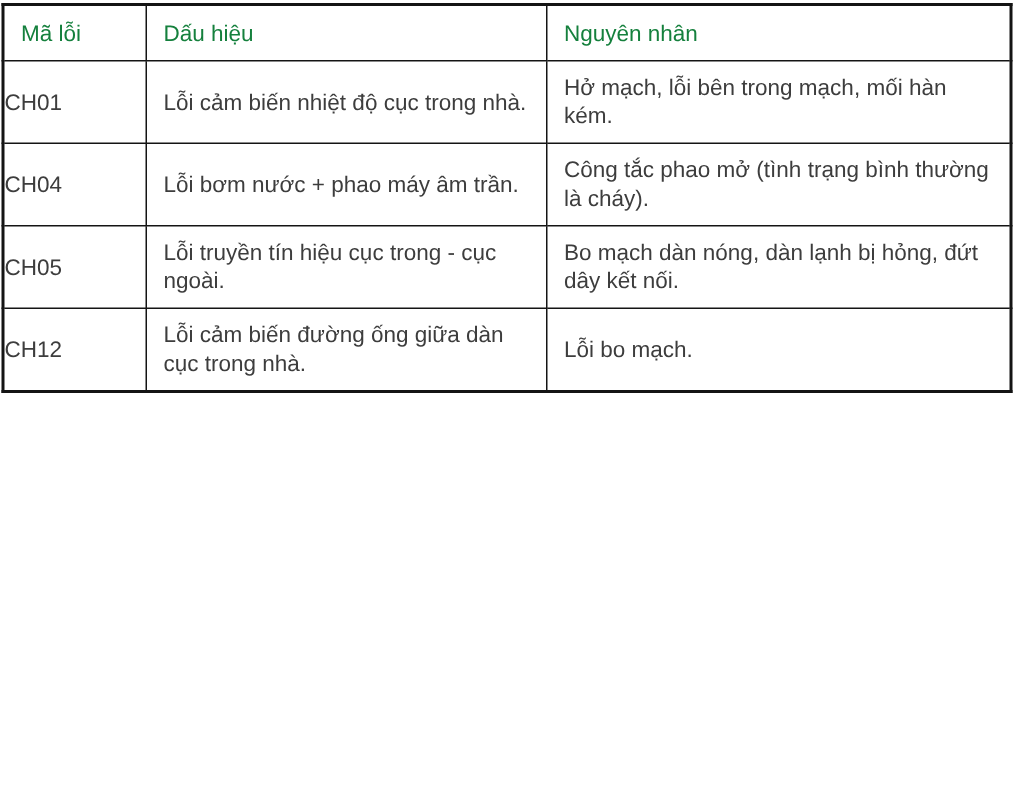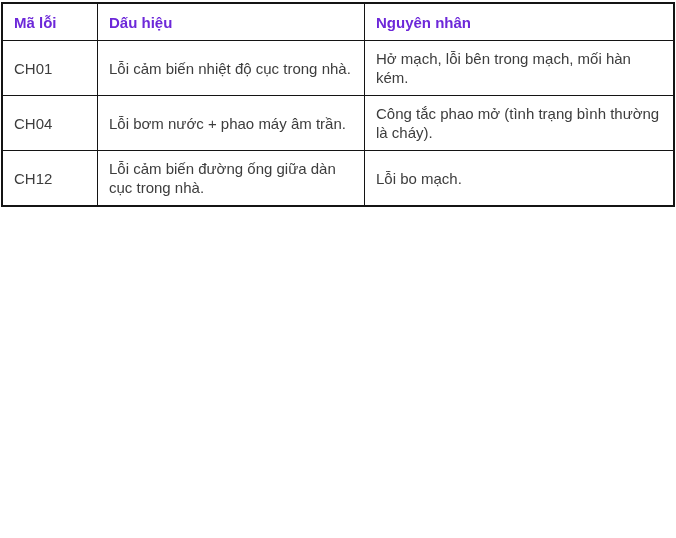--- a/index.html
+++ b/index.html
@@ -26,37 +26,37 @@
   table.error-table th,
   table.error-table td {
     border: 1.5px solid #141414;
     vertical-align: middle;
     text-align: left;
     font-size: 15px;
     line-height: 19px;
     word-wrap: break-word;
   }
   table.error-table th {
-    font-weight: bold;
-    color: #6d28d9;
+    font-weight: normal;
+    color: #15803d;
     height: 20px;
     padding: 8px 10px 8px 11px;
   }
   table.error-table td {
     height: 24px;
     padding: 8px 10px 8px 11px;
     color: #3d3d3d;
   }
   table.error-table th:nth-child(1),
   table.error-table td:nth-child(1) { width: 73px; }
   table.error-table th:nth-child(2),
   table.error-table td:nth-child(2) { width: 245px; }
   table.error-table th:nth-child(3),
   table.error-table td:nth-child(3) { width: auto; }
-  table.error-table td:nth-child(1) { padding-left: 11px; }
+  table.error-table td:nth-child(1) { padding-left: 0; }
 </style>
 </head>
 <body>
 
 <div class="table-wrap">
   <table class="error-table">
     <thead>
       <tr>
         <th>Mã lỗi</th>
         <th>Dấu hiệu</th>
@@ -68,19 +68,24 @@
           <td>CH01</td>
           <td>Lỗi cảm biến nhiệt độ cục trong nhà.</td>
           <td>Hở mạch, lỗi bên trong mạch, mối hàn kém.</td>
         </tr>
         <tr>
           <td>CH04</td>
           <td>Lỗi bơm nước + phao máy âm trần.</td>
           <td>Công tắc phao mở (tình trạng bình thường là cháy).</td>
         </tr>
         <tr>
+          <td>CH05</td>
+          <td>Lỗi truyền tín hiệu cục trong - cục ngoài.</td>
+          <td>Bo mạch dàn nóng, dàn lạnh bị hỏng, đứt dây kết nối.</td>
+        </tr>
+        <tr>
           <td>CH12</td>
           <td>Lỗi cảm biến đường ống giữa dàn cục trong nhà.</td>
           <td>Lỗi bo mạch.</td>
         </tr>
       </tbody>
   </table>
 </div>
 
 </body></html>

